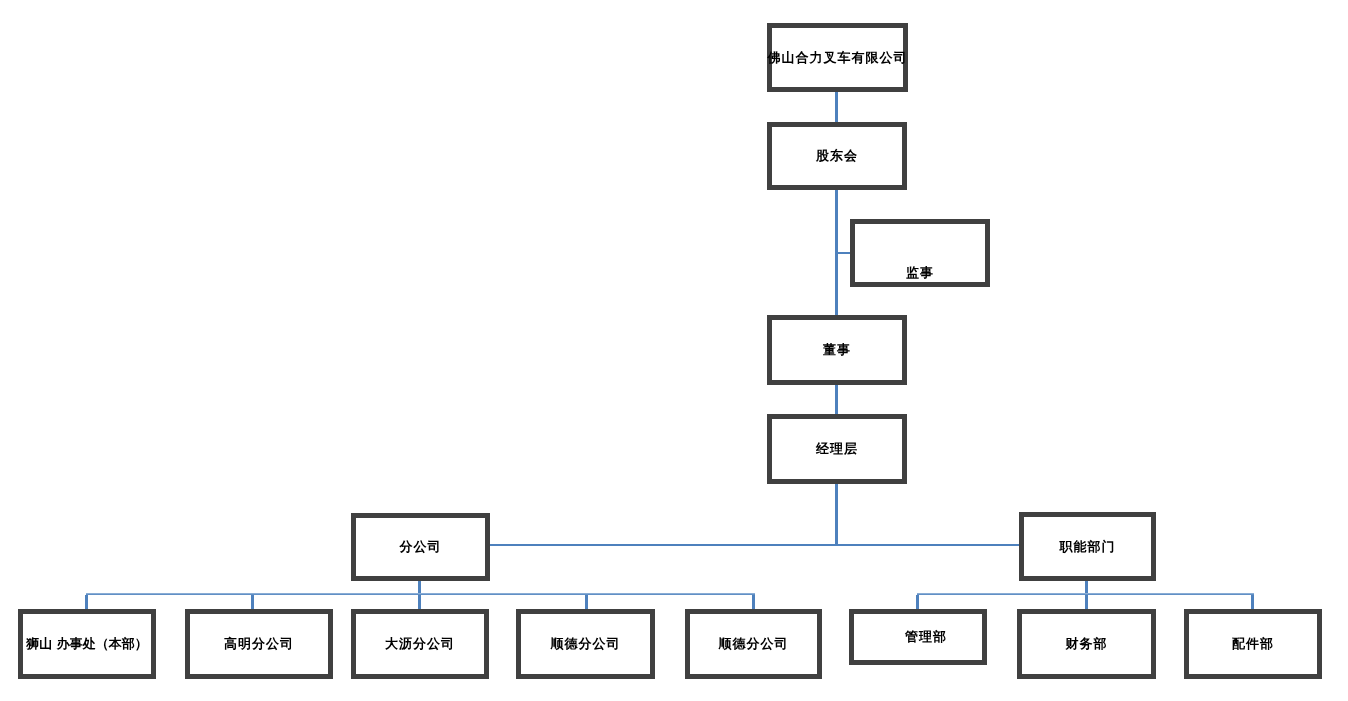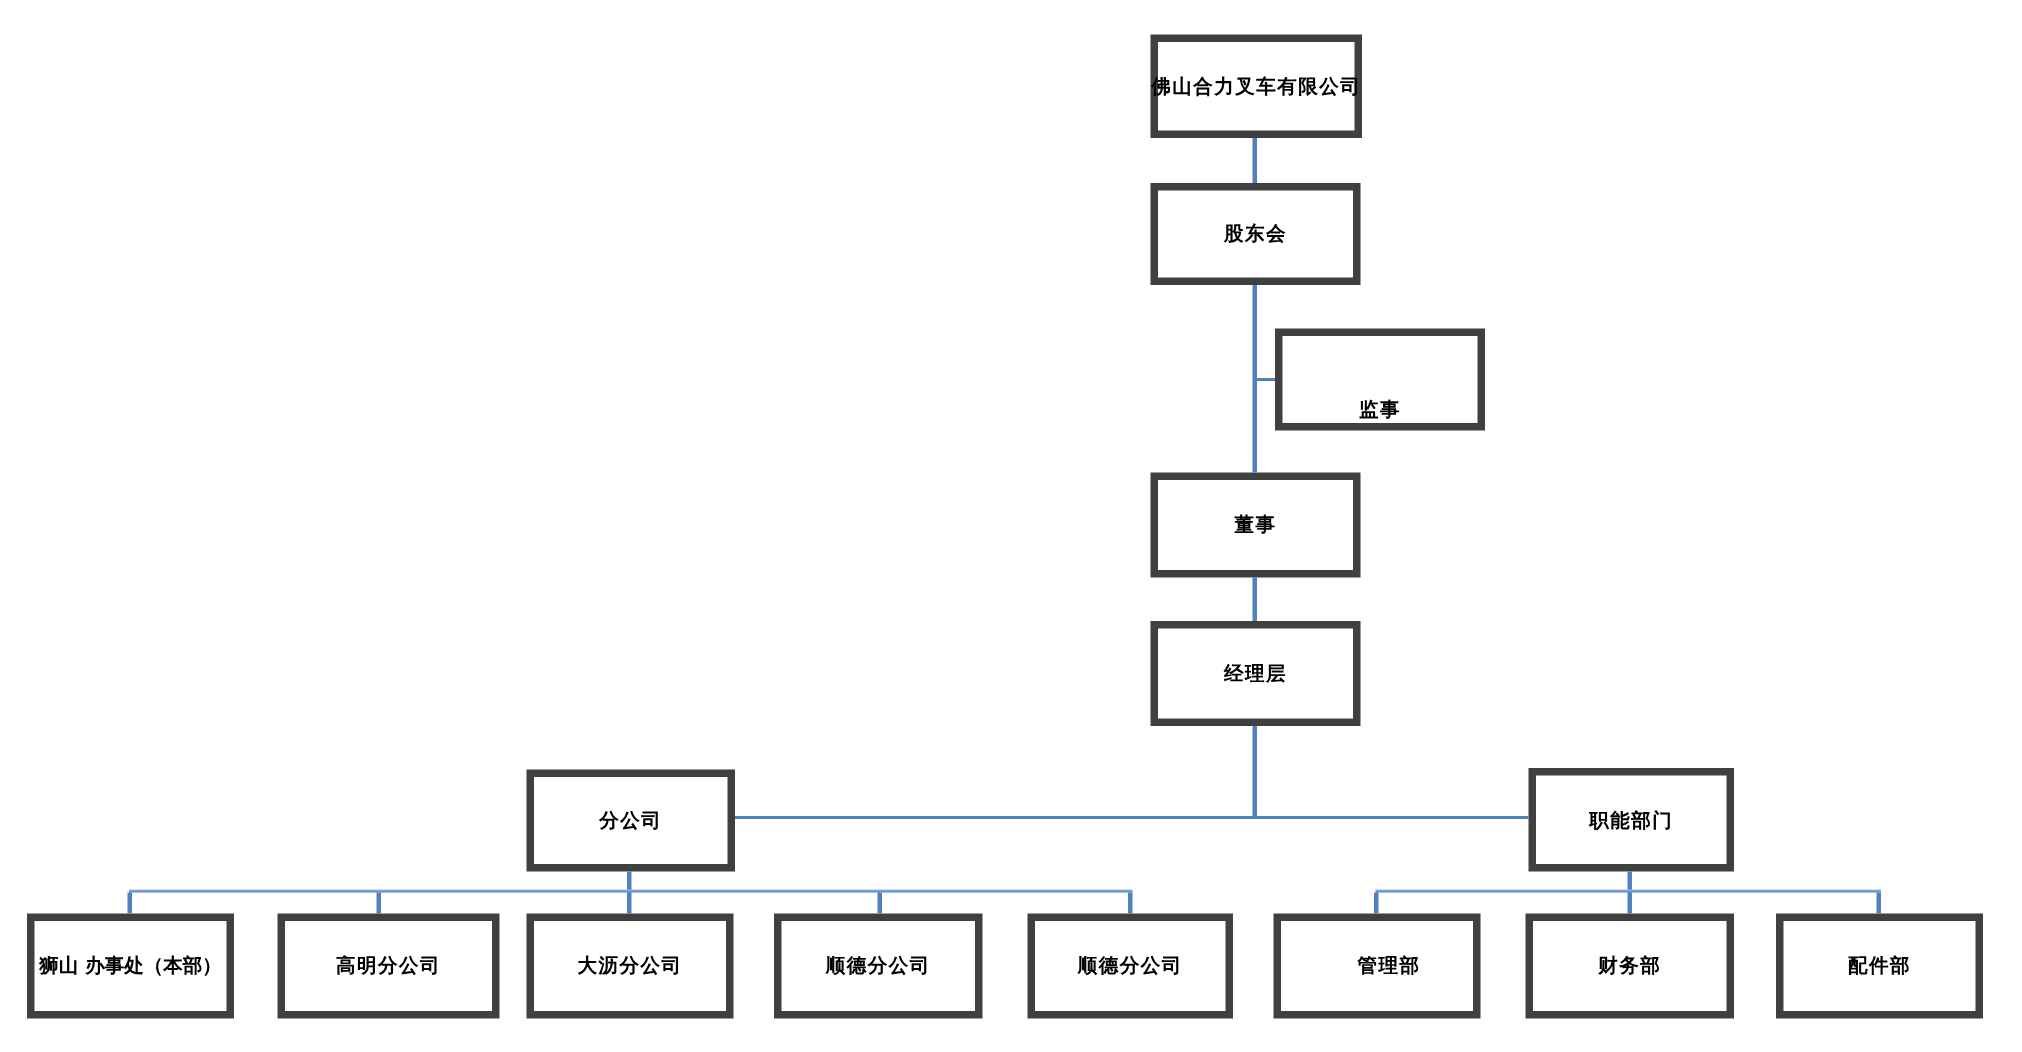--- a/index.html
+++ b/index.html
@@ -97,21 +97,21 @@
   </div>
 
   <div class="node" style="left:516px; top:609px; width:139px; height:70px;">
     <span class="label">顺德分公司</span>
   </div>
 
   <div class="node" style="left:685px; top:609px; width:137px; height:70px;">
     <span class="label">顺德分公司</span>
   </div>
 
-  <div class="node" style="left:849px; top:609px; width:138px; height:70px;padding-left:16px;">
+  <div class="node" style="left:849px; top:609px; width:138px; height:56px;padding-left:16px;">
     <span class="label">管理部</span>
   </div>
 
   <div class="node" style="left:1017px; top:609px; width:139px; height:70px;">
     <span class="label">财务部</span>
   </div>
 
   <div class="node" style="left:1184px; top:609px; width:138px; height:70px;">
     <span class="label">配件部</span>
   </div>

